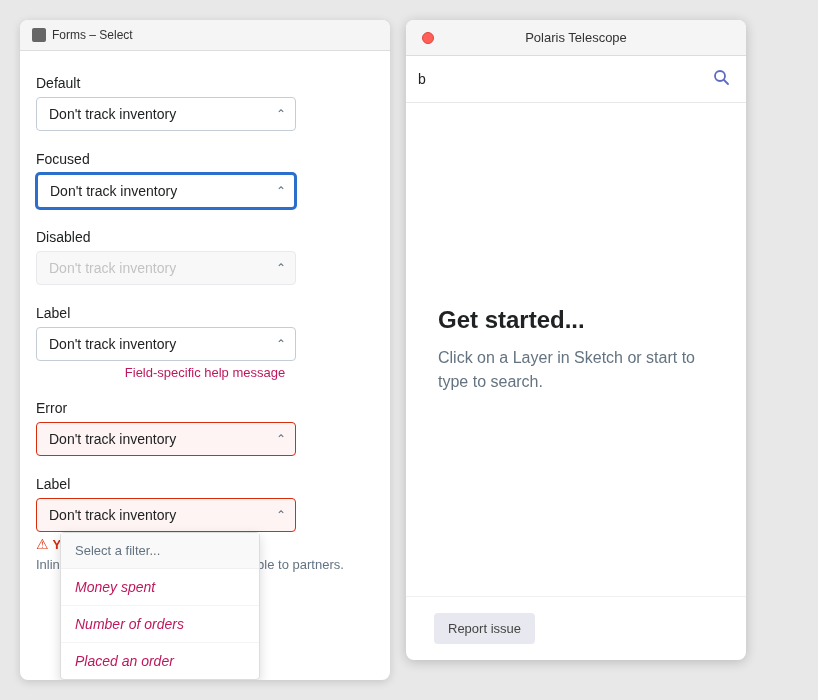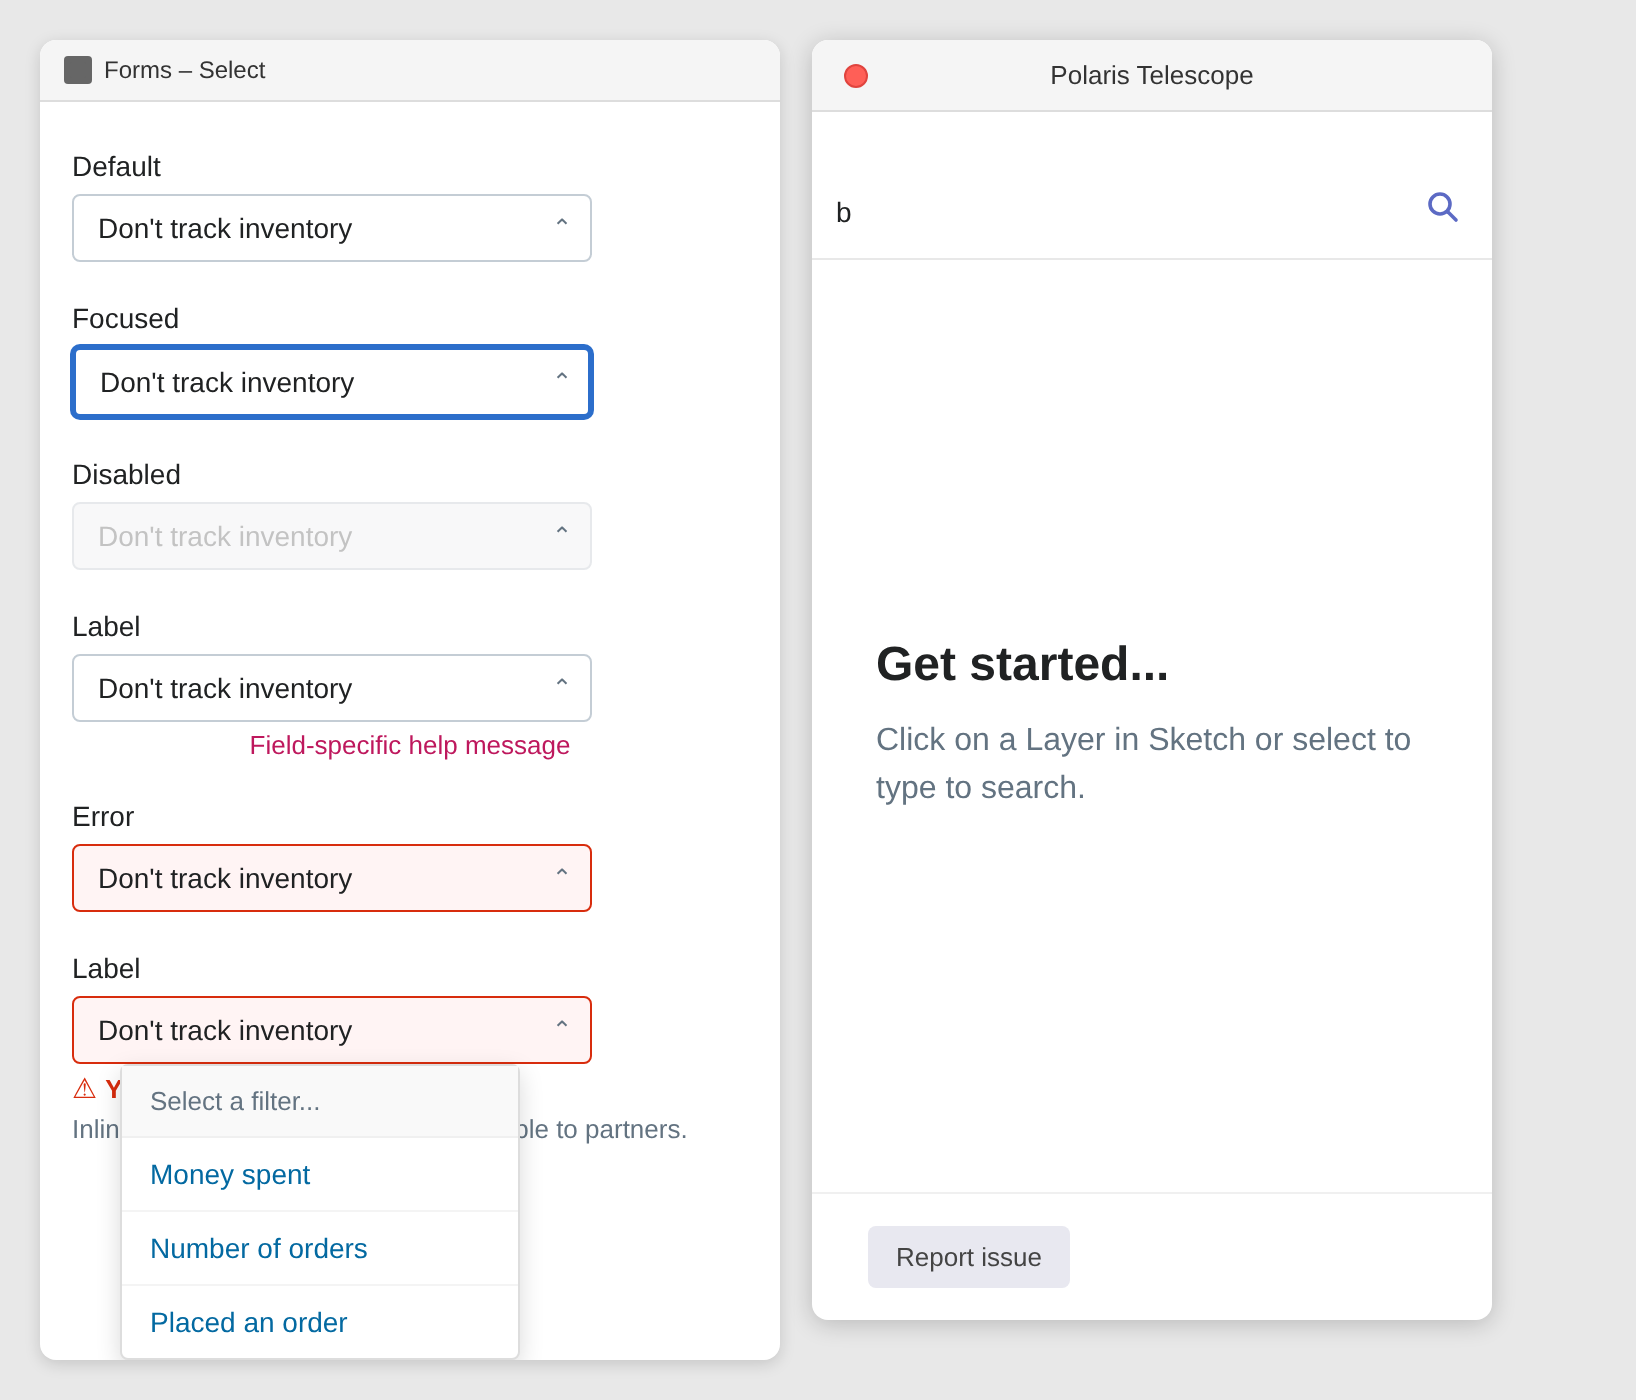--- a/index.html
+++ b/index.html
@@ -168,40 +168,40 @@
       padding: 10px 14px;
       font-size: 13px;
       color: #637381;
       border-bottom: 1px solid #f0f0f0;
       background: #f9f9f9;
     }
 
     .dropdown-item {
       padding: 10px 14px;
       font-size: 14px;
-      color: #0369a1;
+      color: #be185d;
       border-bottom: 1px solid #f4f4f4;
       cursor: pointer;
+      font-style: italic;
     }
 
     .dropdown-item:last-child {
       border-bottom: none;
     }
 
     
     .right-panel {
       background: #ffffff;
       border-radius: 8px;
       box-shadow: 0 2px 12px rgba(0,0,0,0.2);
       width: 340px;
       height: 640px;
       display: flex;
       flex-direction: column;
       overflow: hidden;
-      gap: 26px;
     }
 
     .telescope-titlebar {
       background: #f5f5f5;
       border-bottom: 1px solid #ddd;
       padding: 10px 16px;
       display: flex;
       align-items: center;
       justify-content: center;
       position: relative;
@@ -390,19 +390,19 @@
     <span class="search-icon-btn">
       <svg width="18" height="18" viewBox="0 0 18 18" fill="none" xmlns="http://www.w3.org/2000/svg">
         <circle cx="8" cy="8" r="5" stroke="#5c6ac4" stroke-width="1.8"></circle>
         <line x1="12" y1="12" x2="16" y2="16" stroke="#5c6ac4" stroke-width="1.8" stroke-linecap="round"></line>
       </svg>
     </span>
   </div>
 
   <div class="telescope-body">
     <div class="get-started-title">Get started...</div>
-    <div class="get-started-desc">Click on a Layer in Sketch or select to type to search.</div>
+    <div class="get-started-desc">Click on a Layer in Sketch or start to type to search.</div>
   </div>
 
   <div class="telescope-footer">
     <button class="report-issue-btn">Report issue</button>
   </div>
 </div>
 
 </body></html>

